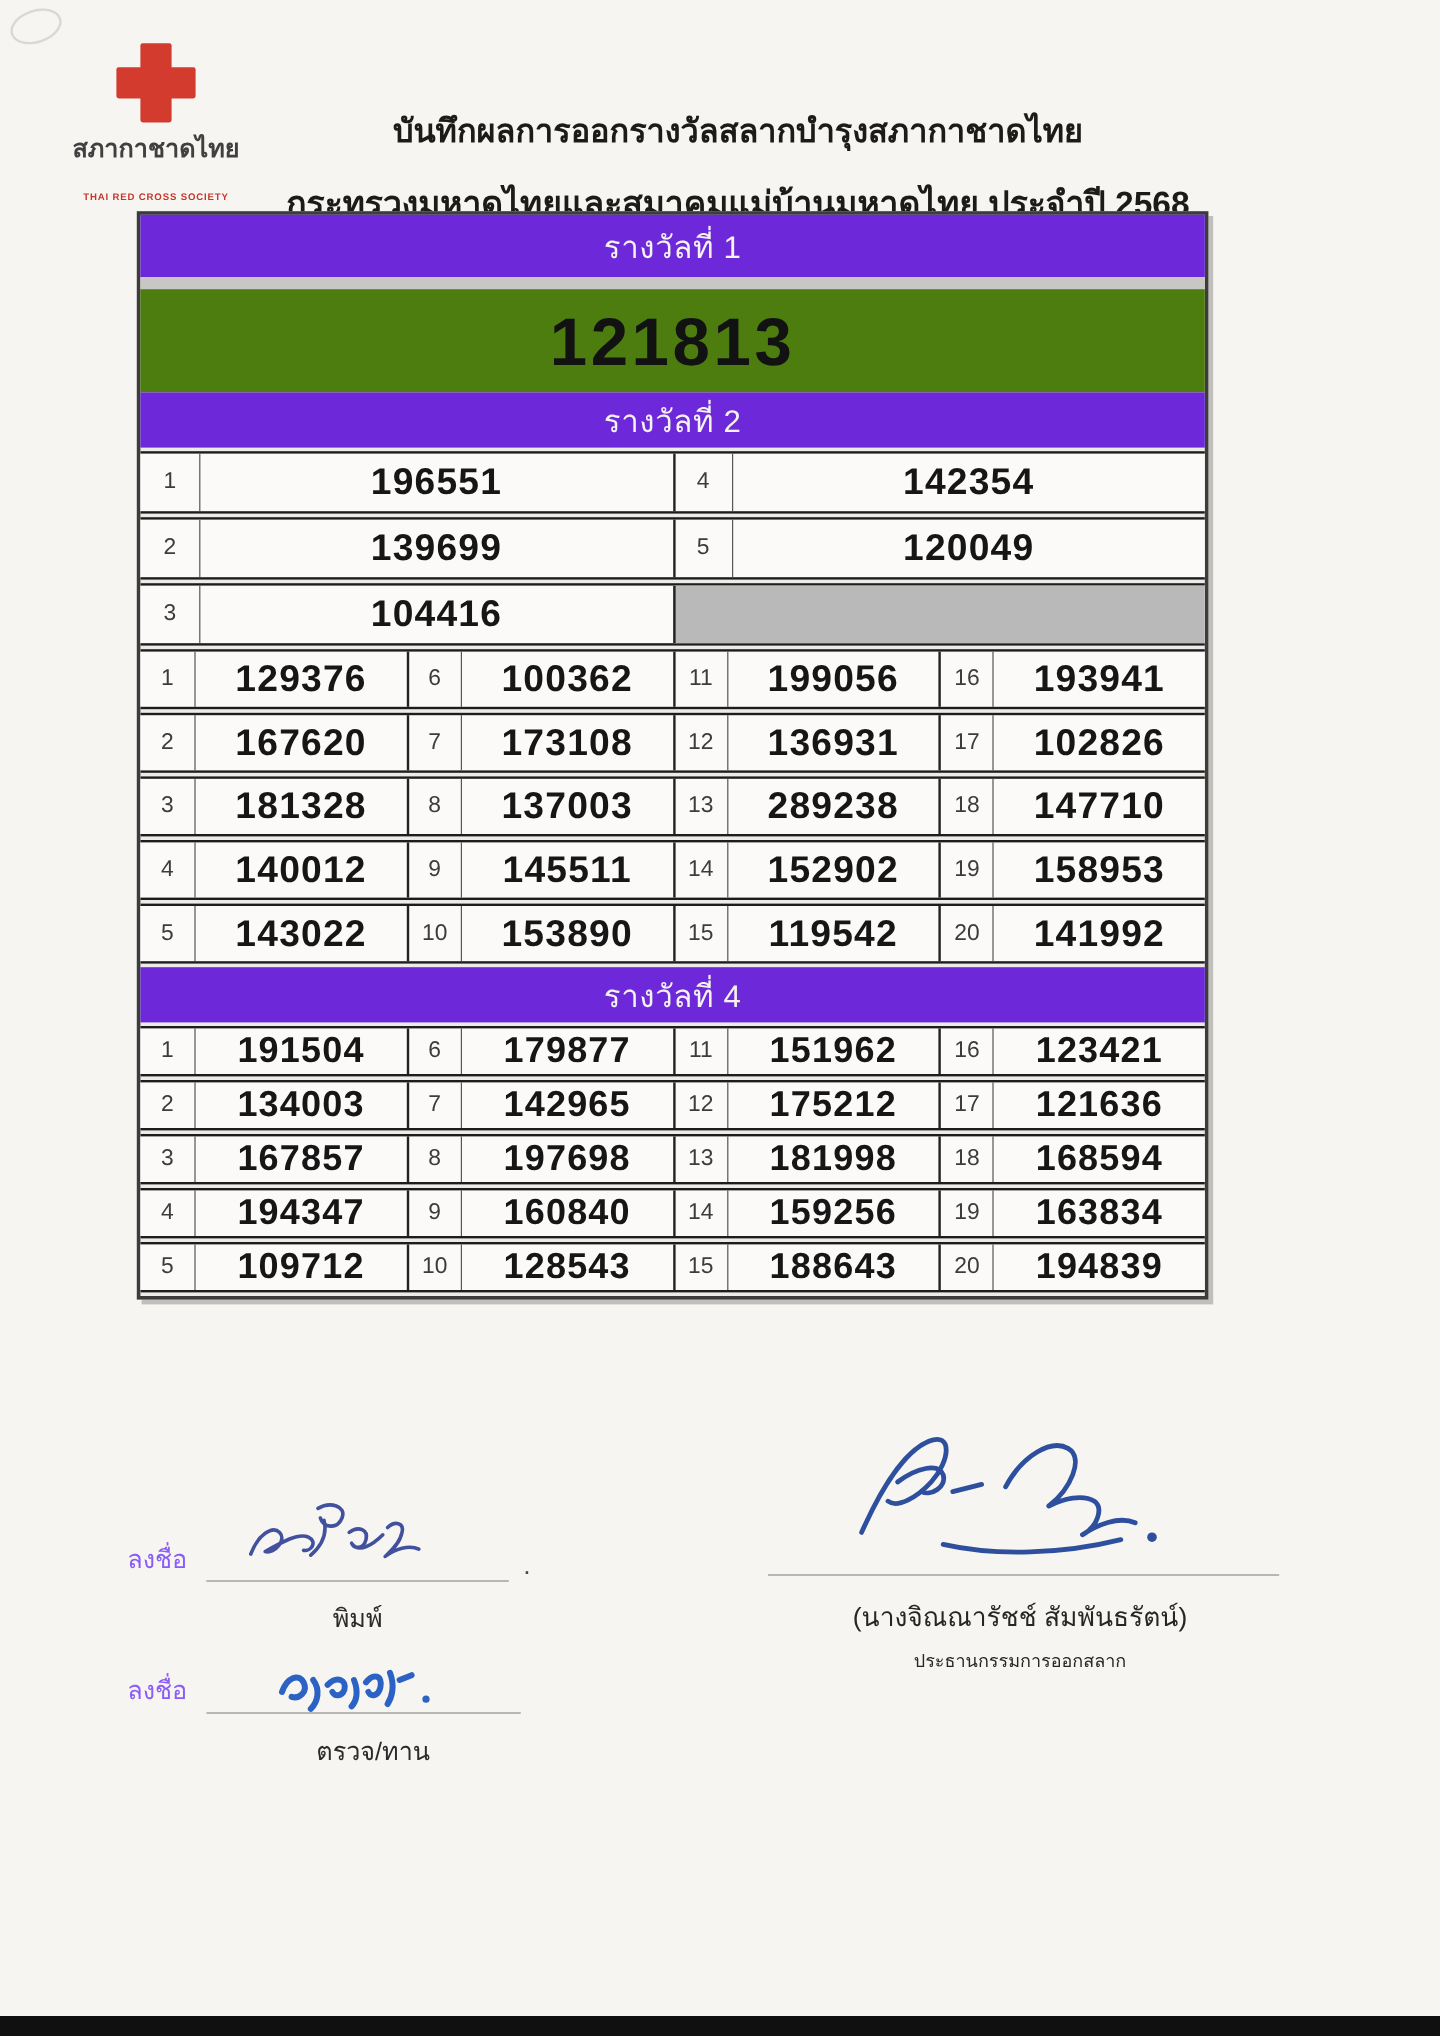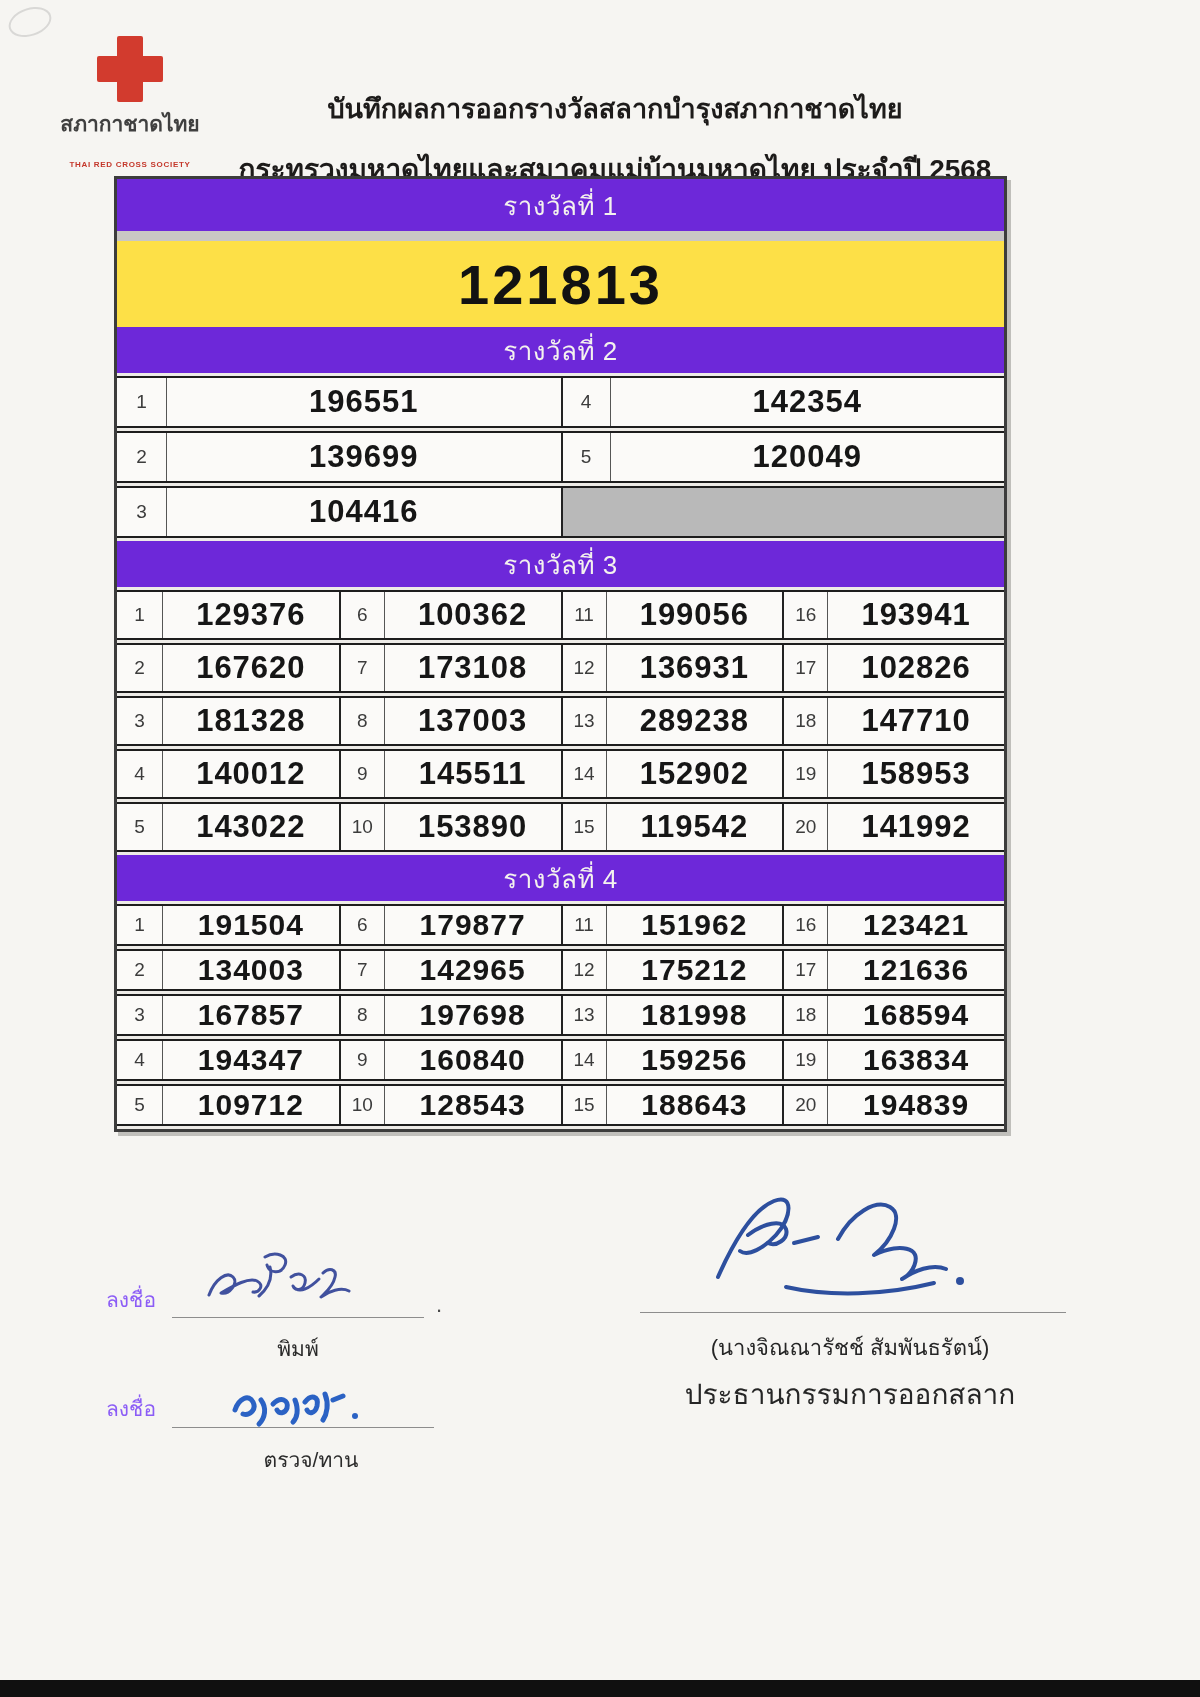--- a/index.html
+++ b/index.html
@@ -31,21 +31,21 @@
     box-shadow:4px 4px 0 rgba(148,146,142,.55);
   }
   .band {
     height:46px; background:#6d28d9; color:#f4f2ee;
     display:flex; align-items:center; justify-content:center;
     font-size:26px; letter-spacing:.5px;
   }
   .band.tall { height:52px; }
   .gray-strip { height:10px; background:#c9c7c4; }
   .big-number-row {
-    height:86px; background:#fde047;
+    height:86px; background:#4d7c0f;
     display:flex; align-items:center; justify-content:center;
     font-size:56px; font-weight:700; letter-spacing:3px; color:#121212;
   }
   .prize-rows { margin-bottom:3px; }
   .prize-row {
     display:grid; background:#fbfaf8; margin-top:3px;
     border-top:2px solid #1d1d1d; border-bottom:2px solid #1d1d1d;
   }
   .cols-2 .prize-row { grid-template-columns:50px 1fr 50px 1fr; height:52px; }
   .cols-4 .prize-row { grid-template-columns:46px 1fr 46px 1fr 46px 1fr 46px 1fr; height:50px; }
@@ -56,21 +56,21 @@
   .p4 .num { font-size:30px; }
   .group-sep { border-left:2px solid #222; }
   .empty-cell { grid-column:span 2; background:#b9b9b9; }
   
   .sig-label { position:absolute; font-size:21px; color:#8b5cf6; }
   .sig-line { position:absolute; border-top:1.5px solid #8d8d8d; }
   .sig-caption { position:absolute; text-align:center; font-size:21px; color:#2b2b2b; }
   .sig-svg { position:absolute; }
   .ink-dot { position:absolute; font-size:22px; color:#4a4a4a; }
   .signer-name { position:absolute; left:610px; top:1330px; width:480px; text-align:center; font-size:22px; color:#262626; }
-  .signer-title { position:absolute; left:610px; top:1372px; width:480px; text-align:center; font-size:28px; color:#262626; }
+  .signer-title { position:absolute; left:610px; top:1372px; width:480px; text-align:center; font-size:15px; color:#262626; }
   
   .bottom-bar { position:absolute; left:0; top:1680px; width:1200px; height:17px; background:#101010; }
 </style>
 </head>
 <body>
 
 <div class="page">
 
   <div class="paper-mark"></div>
 
@@ -107,21 +107,20 @@
           <div class="cell idx group-sep">5</div>
           <div class="cell num">120049</div>
         </div>
         <div class="prize-row">
           <div class="cell idx">3</div>
           <div class="cell num">104416</div>
           <div class="cell empty-cell group-sep"></div>
         </div>
       </div>
 
-    <div class="band">รางวัลที่ 3</div>
     <div class="prize-rows cols-4">
         <div class="prize-row">
           <div class="cell idx">1</div>
           <div class="cell num">129376</div>
           <div class="cell idx group-sep">6</div>
           <div class="cell num">100362</div>
           <div class="cell idx group-sep">11</div>
           <div class="cell num">199056</div>
           <div class="cell idx group-sep">16</div>
           <div class="cell num">193941</div>

